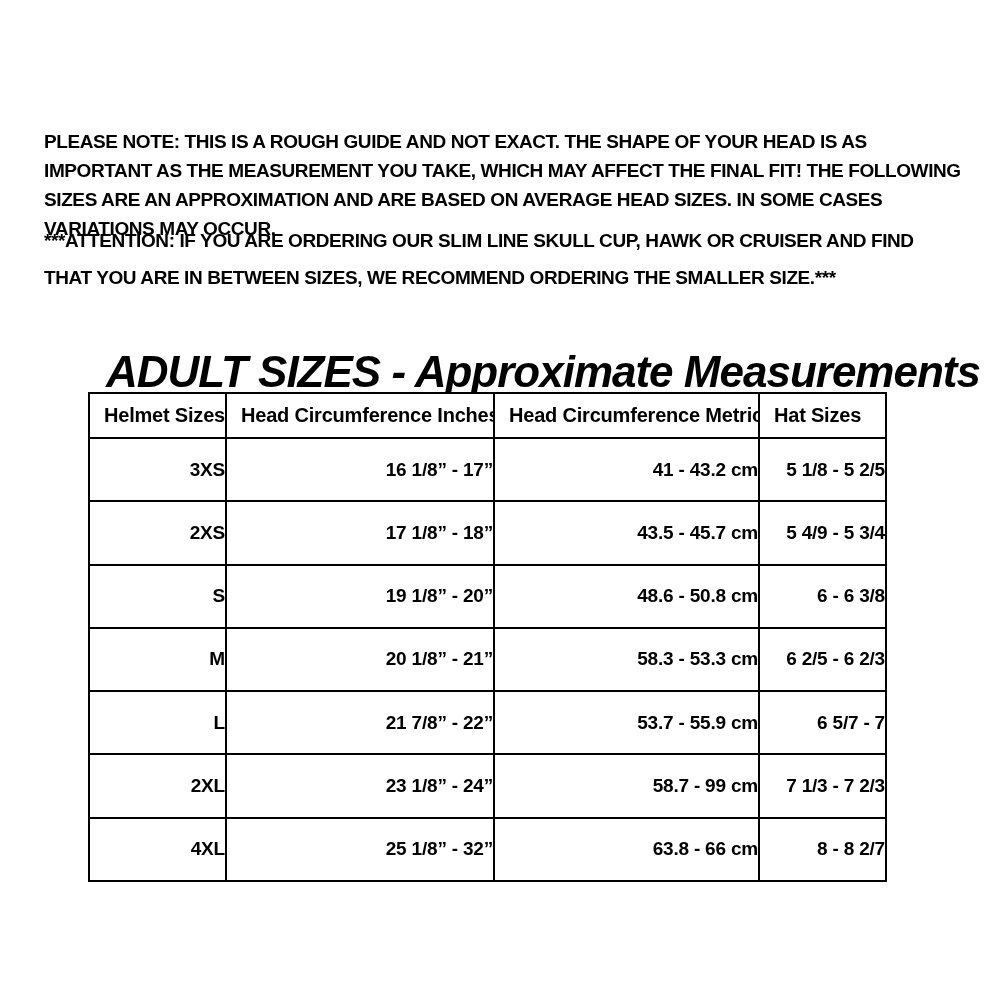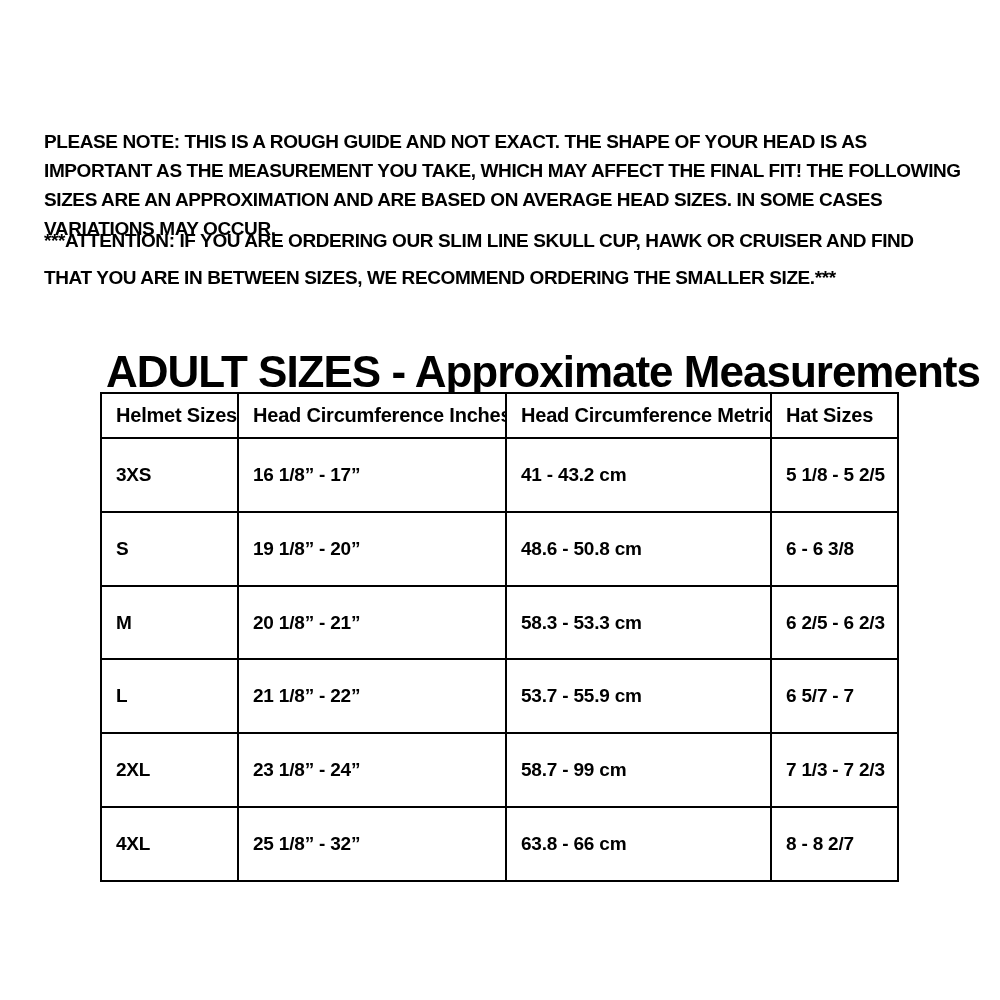--- a/index.html
+++ b/index.html
@@ -41,24 +41,25 @@
   }
   .page-title {
     position: absolute;
     left: 106px;
     top: 318px;
     width: 860px;
     font-size: 44px;
     font-weight: 700;
     letter-spacing: -1px;
     white-space: nowrap;
+    font-style: italic;
   }
   table.size-table {
     position: absolute;
-    left: 100px;
+    left: 88px;
     top: 392px;
     width: 797px;
     height: 490px;
     border-collapse: collapse;
     table-layout: fixed;
     background: #ffffff;
   }
   table.size-table th,
   table.size-table td {
     border: 2px solid #000000;
@@ -70,20 +71,21 @@
     letter-spacing: -0.2px;
     overflow: hidden;
     white-space: nowrap;
   }
   table.size-table th {
     font-size: 20px;
     height: 43px;
   }
   table.size-table td {
     height: 44px;
+    text-align: right;
   }
   td.emph {
     font-size: 23px;
     font-weight: 700;
     letter-spacing: -0.3px;
   }
   col.c-helmet { width: 137px; }
   col.c-inches { width: 268px; }
   col.c-metric { width: 265px; }
   col.c-hat    { width: 127px; }
@@ -115,34 +117,40 @@
       </tr>
     </thead>
     <tbody>
       <tr>
         <td>3XS</td>
         <td>16 1/8” - 17”</td>
         <td class="emph">41 - 43.2 cm</td>
         <td>5 1/8 - 5 2/5</td>
       </tr>
       <tr>
+        <td>2XS</td>
+        <td>17 1/8” - 18”</td>
+        <td>43.5 - 45.7 cm</td>
+        <td>5 4/9 - 5 3/4</td>
+      </tr>
+      <tr>
         <td>S</td>
         <td>19 1/8” - 20”</td>
         <td>48.6 - 50.8 cm</td>
         <td>6 - 6 3/8</td>
       </tr>
       <tr>
         <td>M</td>
         <td>20 1/8” - 21”</td>
         <td>58.3 - 53.3 cm</td>
         <td>6 2/5 - 6 2/3</td>
       </tr>
       <tr>
         <td>L</td>
-        <td>21 1/8” - 22”</td>
+        <td>21 7/8” - 22”</td>
         <td>53.7 - 55.9 cm</td>
         <td>6 5/7 - 7</td>
       </tr>
       <tr>
         <td>2XL</td>
         <td>23 1/8” - 24”</td>
         <td>58.7 - 99 cm</td>
         <td>7 1/3 - 7 2/3</td>
       </tr>
       <tr>

